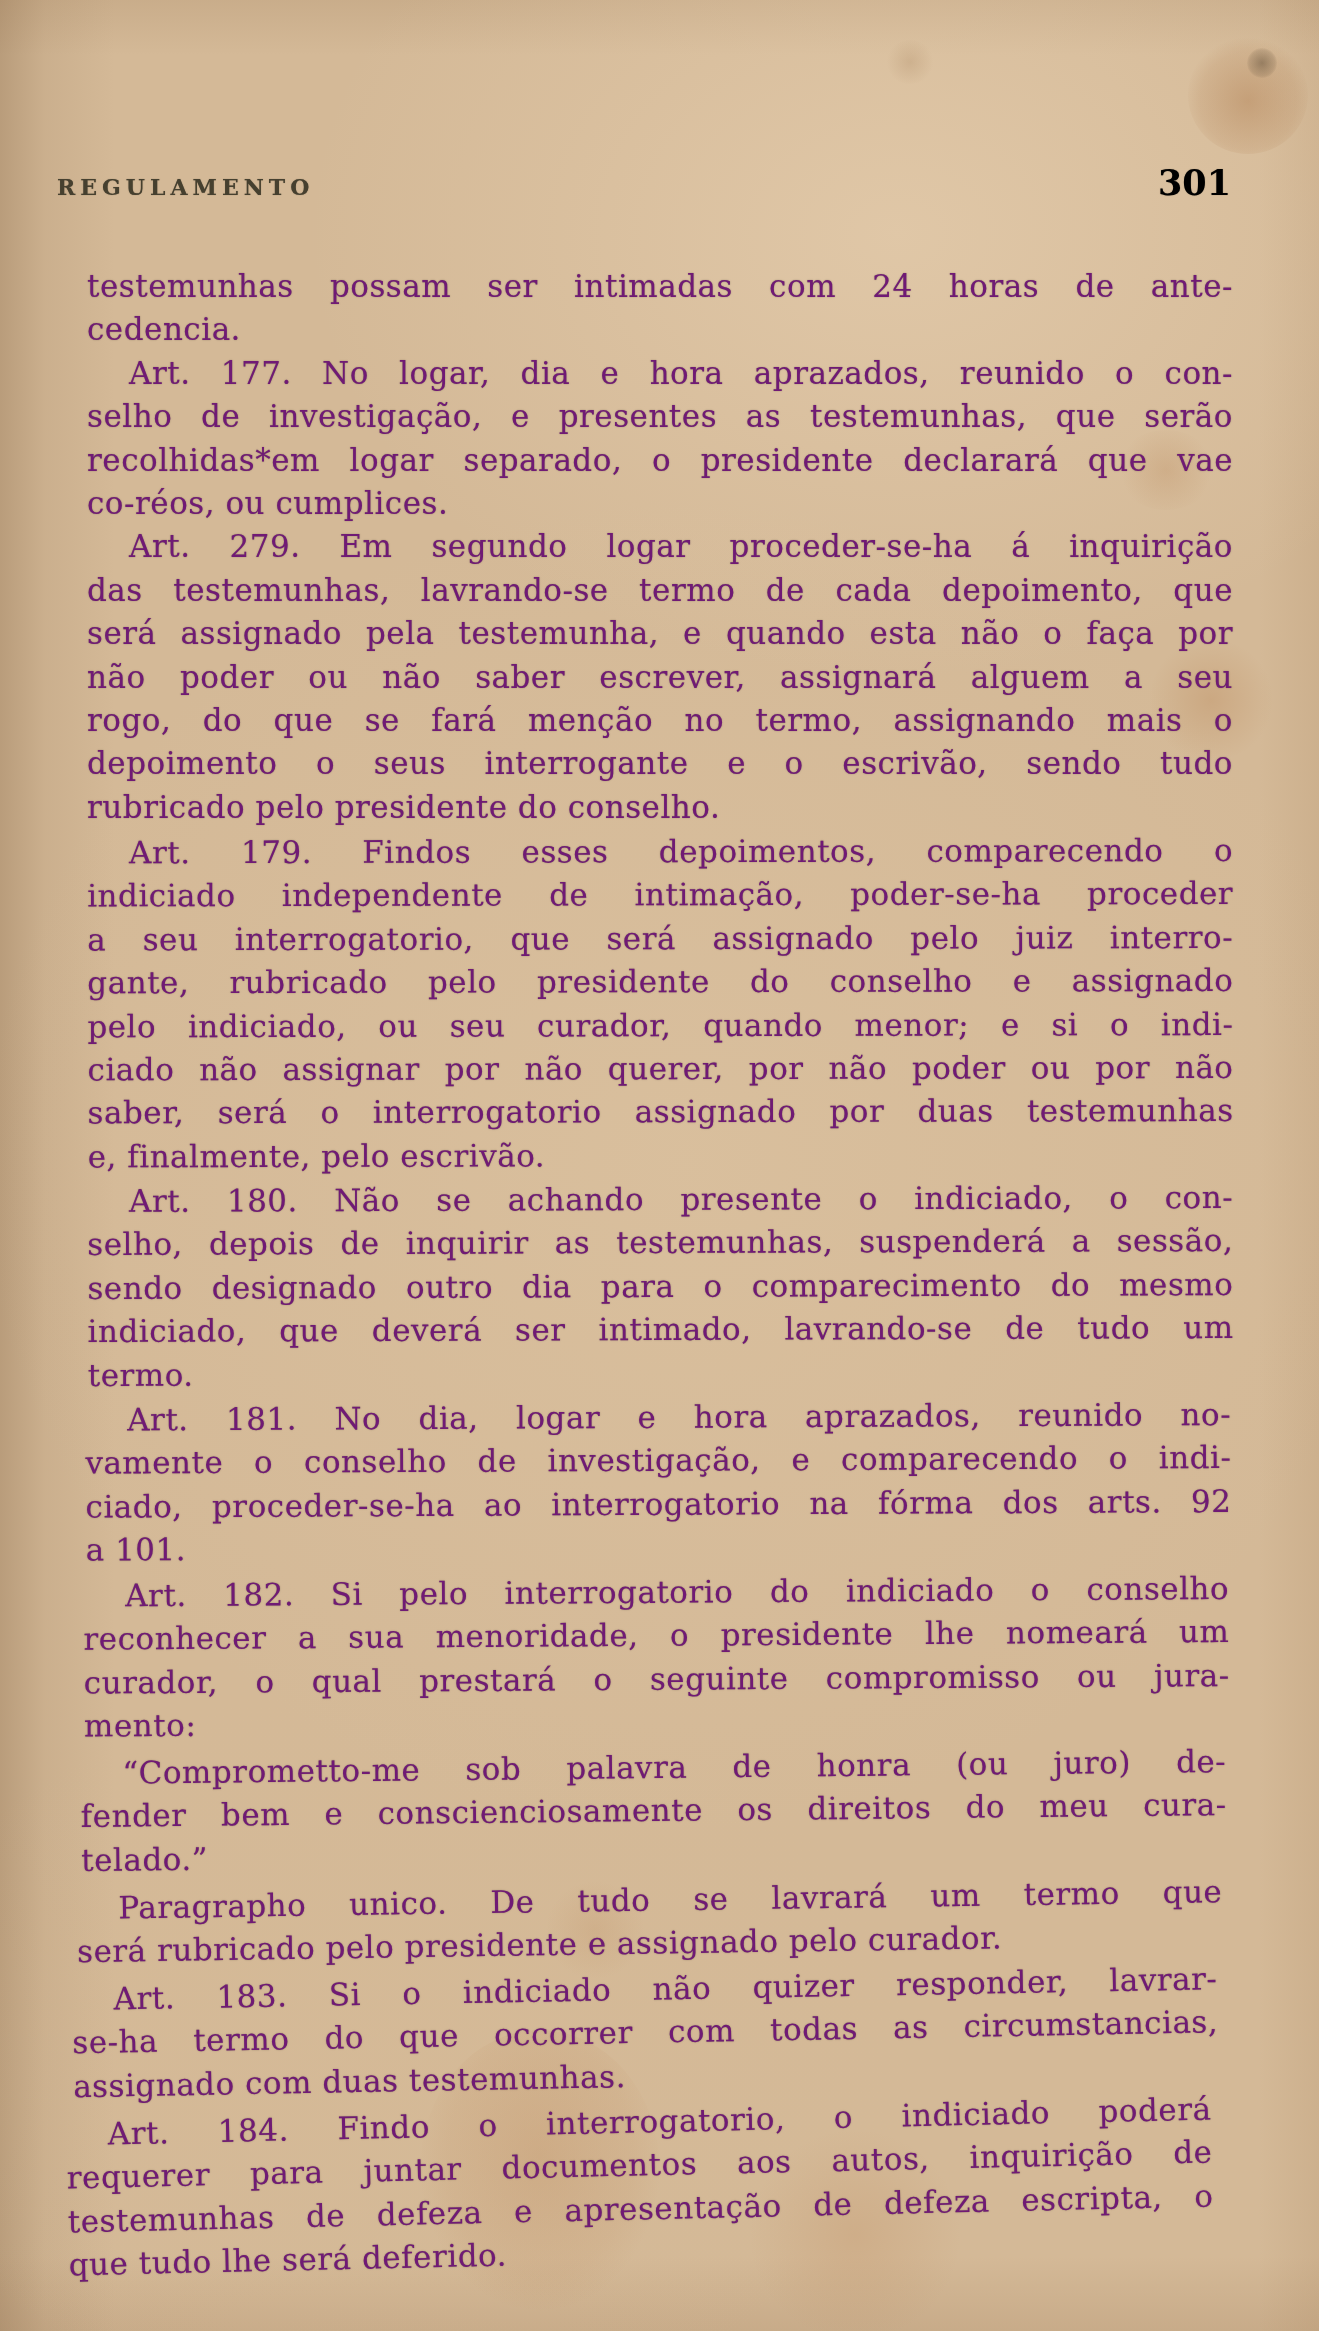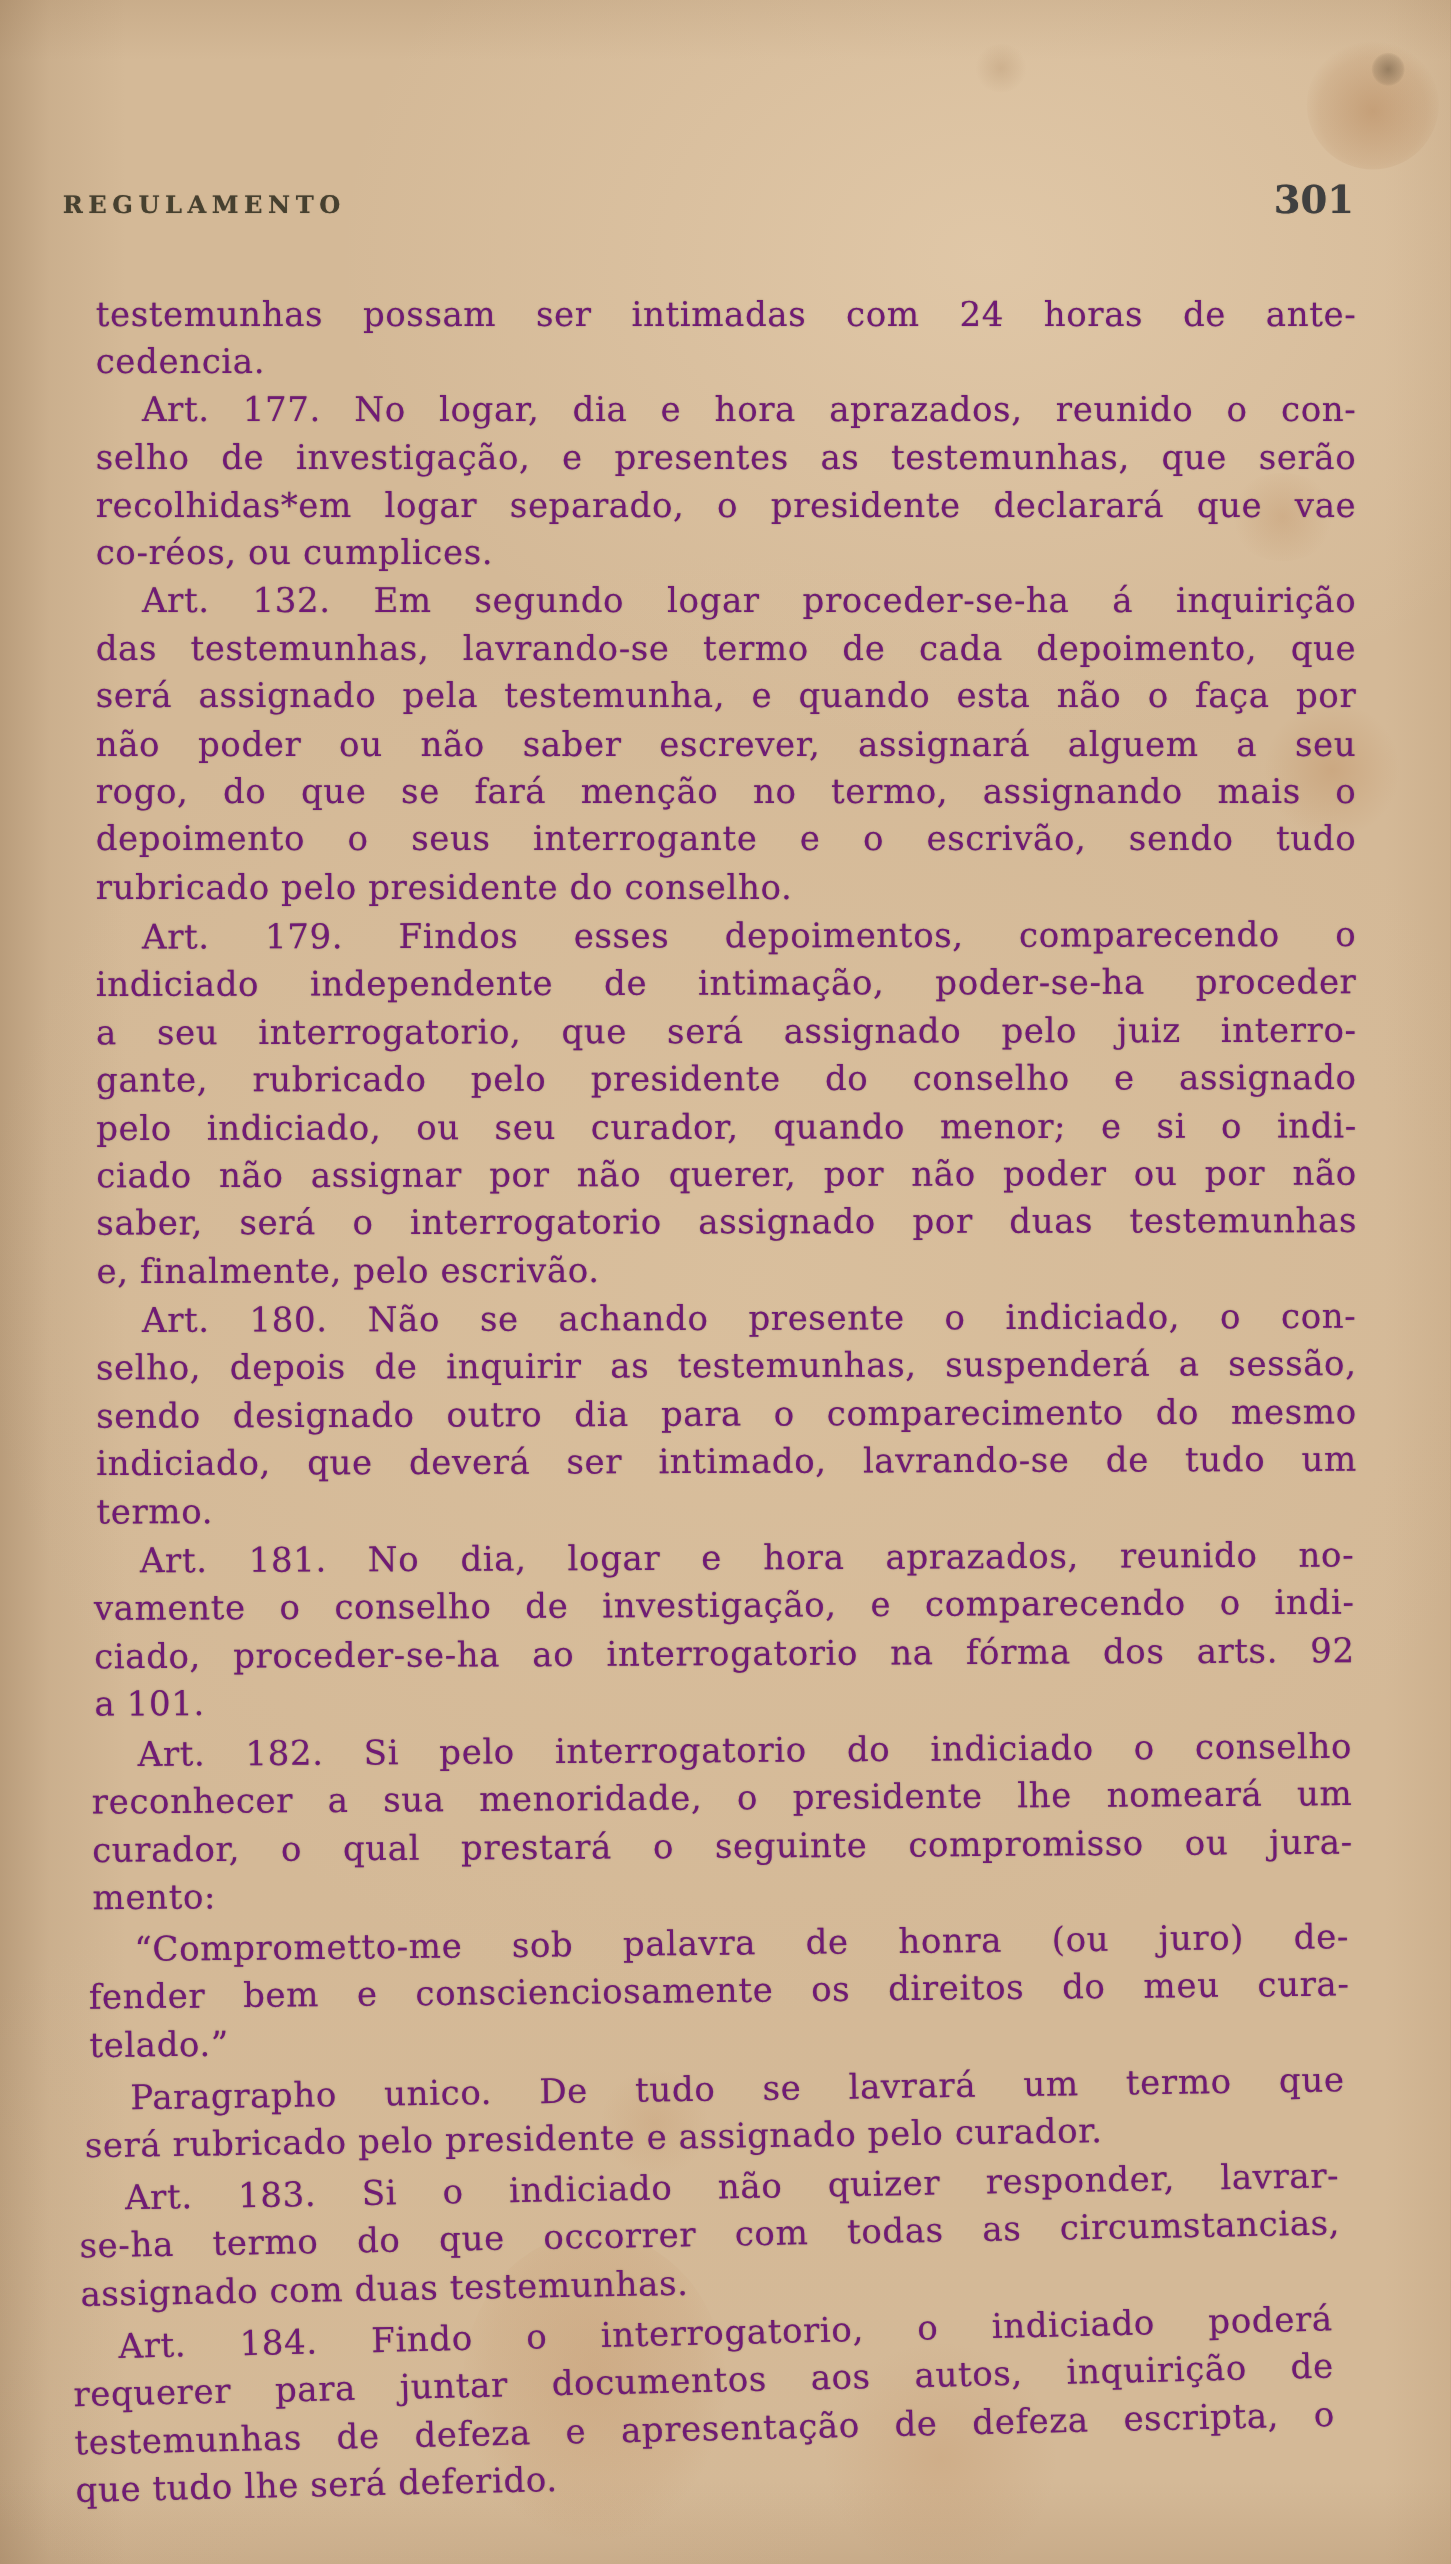--- a/index.html
+++ b/index.html
@@ -43,21 +43,21 @@
     text-align: left;
     transform: translateX(-30px);
     font-size: 22px; font-weight: 700;
     letter-spacing: 5px;
     color: #46402f;
     text-shadow: 0 0 1px rgba(70,60,45,0.55);
   }
   .page-number {
     position: absolute; right: 2px; top: -6px;
     font-size: 35px; font-weight: 700;
-    color: #404040;
+    color: #000000;
     text-shadow: 0 0 1px rgba(70,60,45,0.55);
   }
 
   
   .text-block {
     position: absolute; top: 265px; left: 87px; width: 1146px;
     font-size: 31px;
     line-height: 43.4px;
     letter-spacing: 0.5px;
     text-shadow: 0 0 1.3px rgba(60,52,40,0.55);
@@ -107,21 +107,21 @@
         <div class="line">testemunhas possam ser intimadas com 24 horas de ante-</div>
         <div class="line final">cedencia.</div>
       </div>
       <div class="para indent">
         <div class="line">Art. 177. No logar, dia e hora aprazados, reunido o con-</div>
         <div class="line">selho de investigação, e presentes as testemunhas, que serão</div>
         <div class="line">recolhidas*em logar separado, o presidente declarará que vae</div>
         <div class="line final">co-réos, ou cumplices.</div>
       </div>
       <div class="para indent">
-        <div class="line">Art. 132. Em segundo logar proceder-se-ha á inquirição</div>
+        <div class="line">Art. 279. Em segundo logar proceder-se-ha á inquirição</div>
         <div class="line">das testemunhas, lavrando-se termo de cada depoimento, que</div>
         <div class="line">será assignado pela testemunha, e quando esta não o faça por</div>
         <div class="line">não poder ou não saber escrever, assignará alguem a seu</div>
         <div class="line">rogo, do que se fará menção no termo, assignando mais o</div>
         <div class="line">depoimento o seus interrogante e o escrivão, sendo tudo</div>
         <div class="line final">rubricado pelo presidente do conselho.</div>
       </div>
       <div class="para indent">
         <div class="line">Art. 179. Findos esses depoimentos, comparecendo o</div>
         <div class="line">indiciado independente de intimação, poder-se-ha proceder</div>

